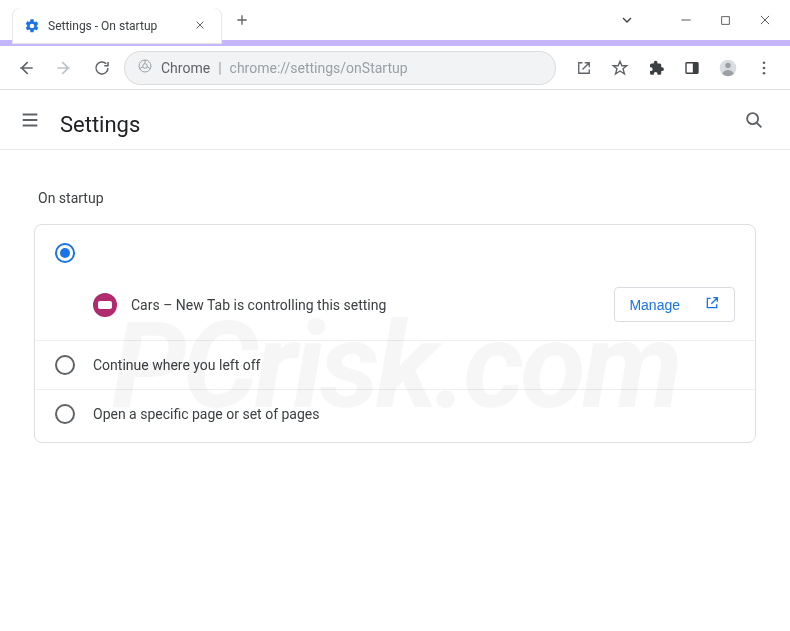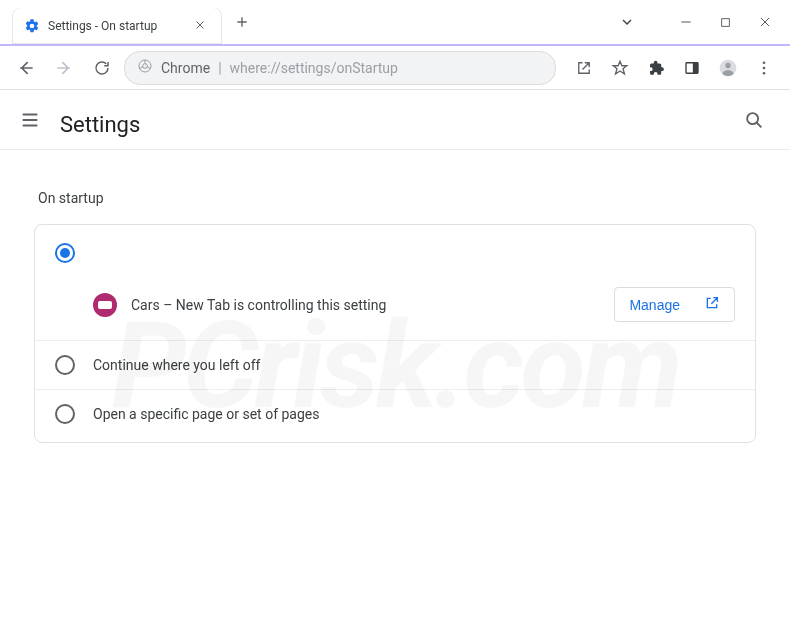--- a/index.html
+++ b/index.html
@@ -11,21 +11,21 @@
     overflow: hidden;
     position: relative;
   }
 
   
   .titlebar {
     height: 46px;
     display: flex;
     align-items: stretch;
     background: #fff;
-    border-bottom: 2px solid #c4b5fd;
+    border-bottom: 6px solid #c4b5fd;
   }
   .tab {
     display: flex;
     align-items: center;
     gap: 8px;
     padding: 0 12px;
     margin: 8px 0 0 12px;
     height: 36px;
     min-width: 210px;
     border-radius: 8px 8px 0 0;
@@ -253,21 +253,21 @@
   <div class="omnibox">
     <span>
       <svg viewBox="0 0 24 24" width="16" height="16">
           <circle cx="12" cy="12" r="9" fill="none" stroke="#9aa0a6" stroke-width="1.5"></circle>
           <circle cx="12" cy="12" r="3.5" fill="none" stroke="#9aa0a6" stroke-width="1.5"></circle>
           <path fill="none" stroke="#9aa0a6" stroke-width="1.5" d="M12 3v5M4 16l5-3M20 16l-5-3"></path>
         </svg>
     </span>
     <span class="chip">Chrome</span>
     <span class="sep">|</span>
-    <span class="url-rest">where://settings/onStartup</span>
+    <span class="url-rest">chrome://settings/onStartup</span>
   </div>
 
   <div class="right-icons">
     <div class="tool-btn">
       <svg viewBox="0 0 24 24" width="18" height="18">
           <path fill="none" stroke="#5f6368" stroke-width="1.8" d="M13 5l6 0 0 6M19 5l-9 9M10 5H5v14h14v-5"></path>
         </svg>
     </div>
     <div class="tool-btn">
       <svg viewBox="0 0 24 24" width="18" height="18">

